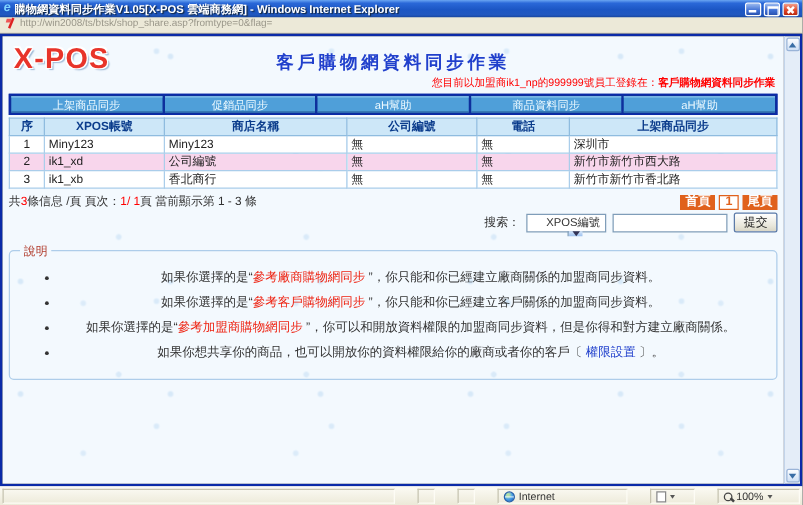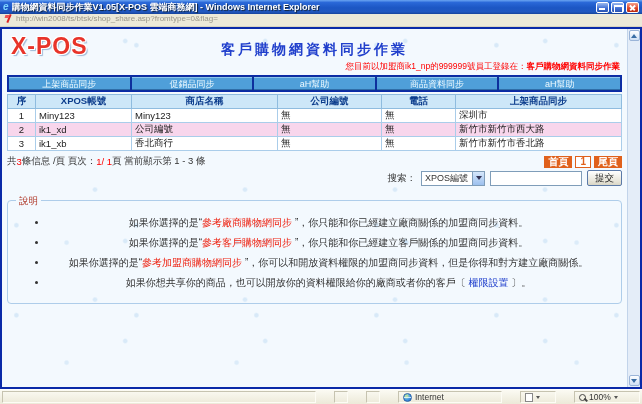--- a/index.html
+++ b/index.html
@@ -73,21 +73,21 @@
 
   
   .pagination { display:flex; align-items:center; margin-top:4px; font-size:9.5px; color:#333; }
   .red { color:#ff0000; }
   .page-btns { margin-left:auto; display:flex; gap:3px; }
   .pg-btn { background:#e0611c; color:#fff; font-size:10px; font-weight:bold; line-height:12px; padding:0 4px; cursor:pointer; }
   .pg-current { background:#fff; color:#e0611c; border:1px solid #e0611c; line-height:10px; }
 
   
   .search-row { display:flex; justify-content:flex-end; align-items:center; gap:5px; margin-top:2px; font-size:9.5px; color:#333; }
-  .select { display:flex; align-items:center; height:15px; border:1px solid #7f9db9; background:#fff; font-size:9px; padding-left:3px; cursor:pointer; }
+  .select { display:flex; align-items:center; height:15px; border:1px solid #7f9db9; background:#fff; font-size:9px; padding-left:15px; cursor:pointer;flex-direction:column; }
   .select-value { padding-right:4px; }
   .select-arrow { width:12px; height:13px; background:linear-gradient(#d6e7fb,#9cc0ee); border-left:1px solid #7f9db9;
     display:flex; align-items:center; justify-content:center; }
   .tri-sel { width:0; height:0; border-left:3px solid transparent; border-right:3px solid transparent; border-top:4px solid #335; }
   .search-input { width:92px; height:15px; border:1px solid #7f9db9; background:#fff; font-size:9px; padding:0 2px; }
   .submit-btn { height:16px; padding:0 7px; font-size:9.5px; color:#222; border:1px solid #5b7aa8; border-radius:2px;
     background:linear-gradient(#ffffff,#e8e6da 70%,#d9d6c6); cursor:pointer; }
 
   
   .notes { position:relative; margin-top:14px; border:1px solid #aecdea; border-radius:4px; padding:10px 12px 10px 24px; }

